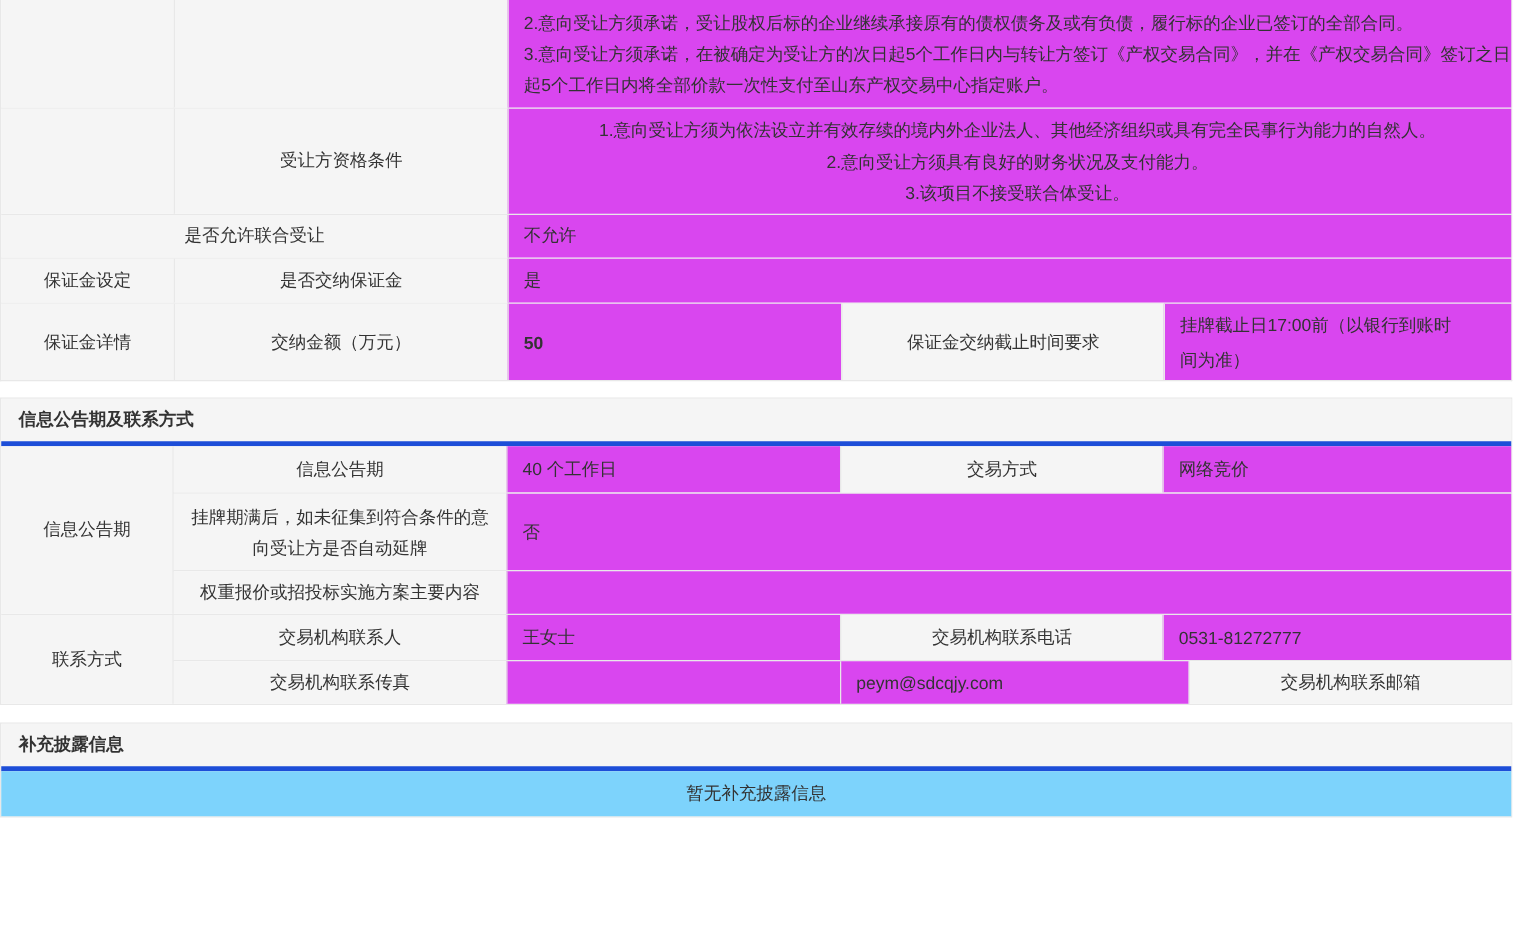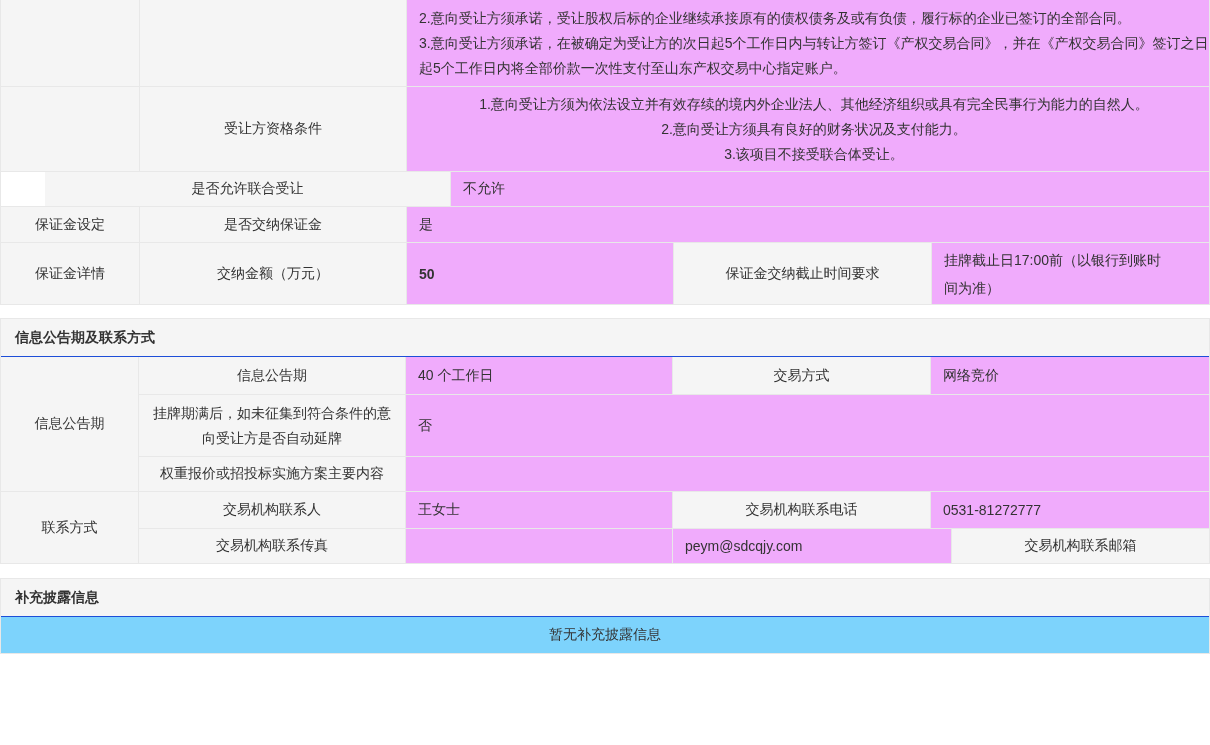--- a/index.html
+++ b/index.html
@@ -11,47 +11,47 @@
   }
   .sheet { width:1210px; padding-bottom:10px; }
 
   
   .tbl { width:1210px; border:1px solid #e8e8e8; }
   .tbl.no-top { border-top:none; }
   .tr { display:flex; width:100%; }
   .tr + .tr { border-top:1px solid #e8e8e8; }
   .cell { display:flex; align-items:center; min-height:100%; }
   .lab { background:#f5f5f5; justify-content:center; text-align:center; padding:2px 10px; }
-  .val { background:#f0abfc; padding:2px 0 2px 12px; }
+  .val { background:#d946ef; padding:2px 0 2px 12px; }
   .bl { border-left:1px solid #e8e8e8; }
 
   
   .c1 { width:138px; }
   .c2 { width:267px; }
   .c3 { width:267px; }
   .c4 { width:258px; }
   .flex1 { flex:1; }
 
   
   .rA { height:86px; }
   .rB { height:85px; }
-  .rC { height:35px;padding-left:44px; }
+  .rC { height:35px; }
   .rD { height:36px; }
   .rE { height:62px; }
 
   .content-lines { display:block; line-height:25px; padding-top:6px; align-items:flex-start; }
   .content-center { display:flex; flex-direction:column; justify-content:center; line-height:25px;text-align:right; }
   .deadline { line-height:28px; padding-right:40px; }
   .bold { font-weight:bold; }
 
   
   .section { width:1210px; border:1px solid #e8e8e8; }
   .sec-bar {
     height:38px; background:#f5f5f5; display:flex; align-items:center;
-    padding-left:14px; font-weight:bold; border-bottom:1px solid #1d4ed8;
+    padding-left:14px; font-weight:bold; border-bottom:4px solid #1d4ed8;
   }
   .gap13 { margin-top:13px; }
   .gap14 { margin-top:14px; }
 
   
   .grp { display:flex; width:100%; }
   .grp + .grp { border-top:1px solid #e8e8e8; }
   .grp-label {
     width:138px; background:#f5f5f5; display:flex; align-items:center;
     justify-content:center; border-right:1px solid #e8e8e8; text-align:center;

